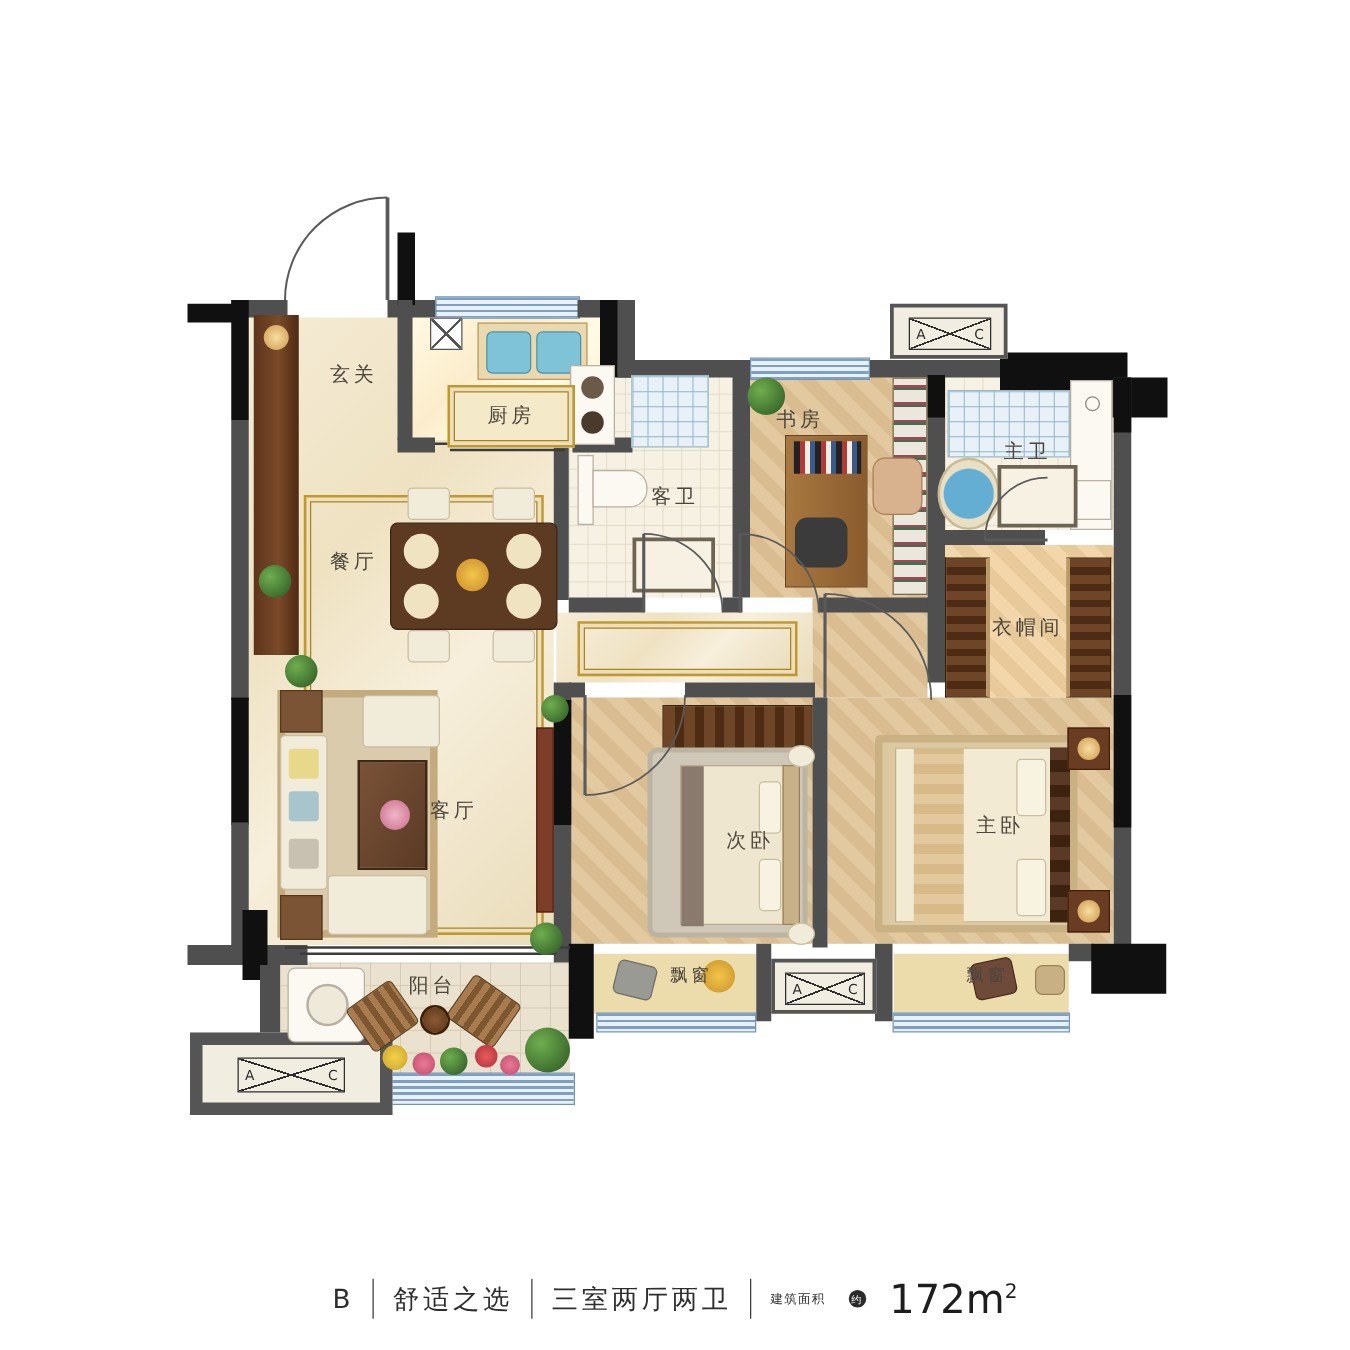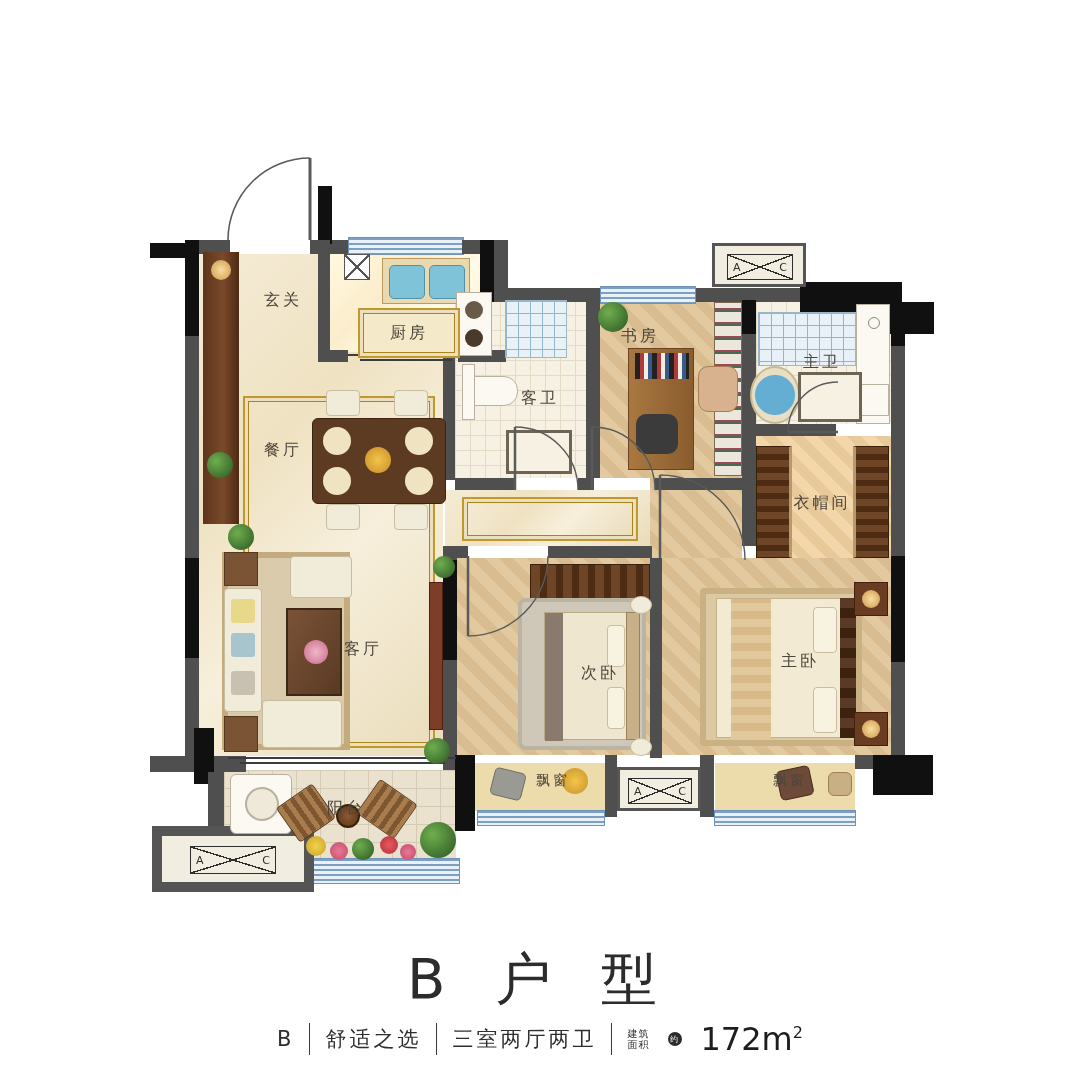--- a/index.html
+++ b/index.html
@@ -27,21 +27,21 @@
   .acplat{position:absolute;background:#f1ede0;border:3px solid #555;box-sizing:border-box;}
   .acbox{position:absolute;border:1.5px solid #2e2e2e;box-sizing:border-box;display:flex;align-items:center;justify-content:space-between;padding:0 5px;font-size:11px;color:#2e2e2e;background:
     linear-gradient(to top right,transparent calc(50% - 0.7px),#2e2e2e calc(50% - 0.7px),#2e2e2e calc(50% + 0.7px),transparent calc(50% + 0.7px)),
     linear-gradient(to bottom right,transparent calc(50% - 0.7px),#2e2e2e calc(50% - 0.7px),#2e2e2e calc(50% + 0.7px),transparent calc(50% + 0.7px));}
   .slider{position:absolute;background:#3c3c3c;height:2px;}
   .circleglyph{display:inline-flex;align-items:center;justify-content:center;width:14px;height:14px;border-radius:50%;background:#2b2b2b;color:#fff;font-size:8px;margin:0 3px 0 4px;}
   
   .title{position:absolute;left:0;right:0;top:942px;text-align:center;font-size:56px;letter-spacing:16px;color:#2c2c2c;}
   .subtitle{position:absolute;left:0;right:0;top:1020px;display:flex;align-items:center;justify-content:center;gap:15px;color:#2e2e2e;font-size:21px;letter-spacing:3px;}
   .sep{width:1px;height:32px;background:#3a3a3a;}
-  .areacol{display:flex;flex-direction:column;font-size:10px;line-height:11px;letter-spacing:1px;color:#2e2e2e;}
+  .areacol{display:flex;flex-direction:row;font-size:10px;line-height:11px;letter-spacing:1px;color:#2e2e2e;}
   .areaval{font-size:32px;letter-spacing:0;color:#1d1d1d;}
   .areaval sup{font-size:16px;}
   svg.arcs{position:absolute;left:0;top:0;pointer-events:none;}
 </style>
 </head>
 <body>
 
 <div class="canvas">
 
   <div class="marble abs" style="left:199px;top:254px;width:244px;height:502px;"></div>
@@ -262,25 +262,24 @@
   <div class="lbl" style="left:283px;top:300px;">玄关</div>
   <div class="lbl" style="left:409px;top:333px;">厨房</div>
   <div class="lbl" style="left:283px;top:450px;">餐厅</div>
   <div class="lbl" style="left:363px;top:649px;">客厅</div>
   <div class="lbl" style="left:540px;top:398px;">客卫</div>
   <div class="lbl" style="left:640px;top:336px;">书房</div>
   <div class="lbl" style="left:822px;top:362px;">主卫</div>
   <div class="lbl" style="left:822px;top:503px;">衣帽间</div>
   <div class="lbl" style="left:600px;top:673px;">次卧</div>
   <div class="lbl" style="left:800px;top:661px;">主卧</div>
-  <div class="lbl" style="left:346px;top:789px;margin-top:19px;">阳台</div>
+  <div class="lbl" style="left:346px;top:789px;">阳台</div>
   <div class="lbl" style="left:553px;top:781px;font-size:14px;">飘窗</div>
   <div class="lbl" style="left:790px;top:781px;font-size:14px;">飘窗</div>
 
-  <div class="title">B 户 型</div>
   <div class="subtitle">
     <span>B</span>
     <span class="sep"></span>
     <span>舒适之选</span>
     <span class="sep"></span>
     <span>三室两厅两卫</span>
     <span class="sep"></span>
     <span class="areacol">
       <span>建筑</span>
       <span>面积</span>

